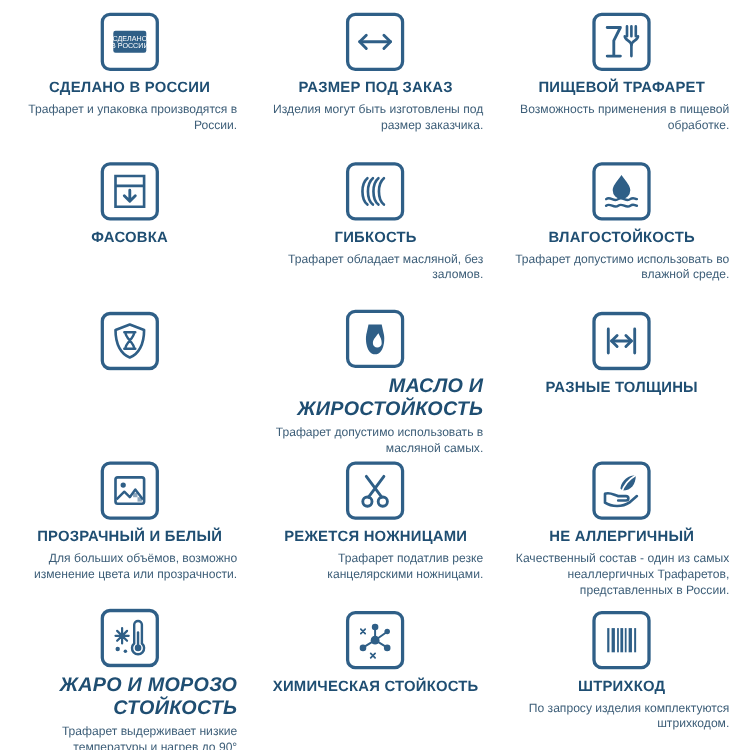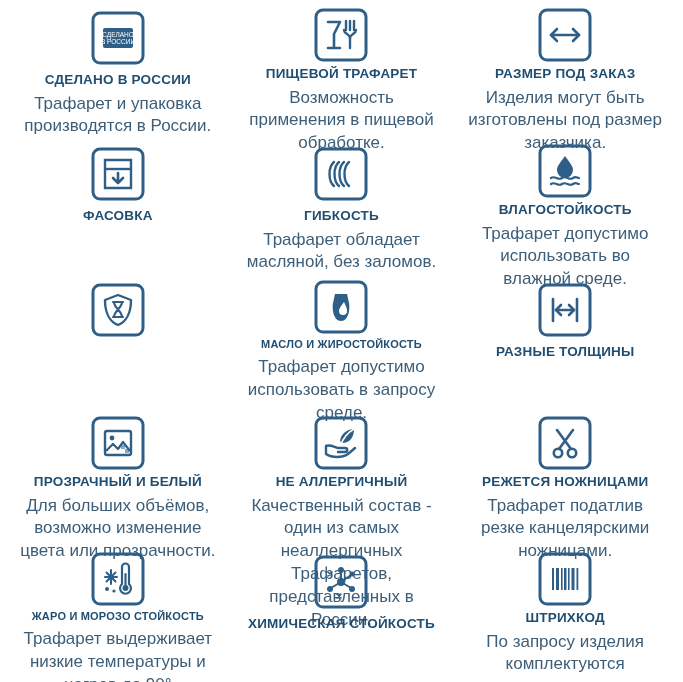--- a/index.html
+++ b/index.html
@@ -19,21 +19,21 @@
     grid-template-columns: repeat(3, 1fr);
     grid-auto-rows: 136px;
     width: 683px;
     box-sizing: border-box;
     padding: 8px 6px 0 6px;
   }
   .cell {
     display: flex;
     flex-direction: column;
     align-items: center;
-    text-align: center;
+    text-align: right;
     padding: 0 14px;
     box-sizing: border-box;
   }
   .icon-wrap {
     height: 60px;
     display: flex;
     align-items: center;
     justify-content: center;
     margin-bottom: 4px;
   }
@@ -42,75 +42,75 @@
   }
   .title {
     font-size: 13.5px;
     font-weight: bold;
     color: #1f4e72;
     letter-spacing: 0.2px;
     line-height: 1.15;
     margin-bottom: 5px;
   }
   .desc {
-    font-size: 17px;
+    font-size: 11px;
     color: #3d5e78;
     line-height: 1.35;
   }
-  .t-small { font-size: 11px; }
+  .t-small { font-size: 18px; font-style: italic; }
 </style>
 </head>
 <body>
 
 <div class="grid">
 
   <div class="cell">
     <div class="icon-wrap">
       <svg width="54" height="54" viewBox="0 0 54 54">
         <rect x="2" y="2" width="50" height="50" rx="7" fill="none" stroke="#2f5f87" stroke-width="3"></rect>
         <rect x="12" y="17" width="30" height="20" rx="2" fill="#2f5f87"></rect>
         <text x="27" y="26" font-family="Liberation Sans, sans-serif" font-size="6.5" fill="#ffffff" text-anchor="middle">СДЕЛАНО</text>
         <text x="27" y="33" font-family="Liberation Sans, sans-serif" font-size="6.5" fill="#ffffff" text-anchor="middle">В РОССИИ</text>
       </svg>
     </div>
     <div class="title">СДЕЛАНО В РОССИИ</div>
     <div class="desc">Трафарет и упаковка производятся в России.</div>
+  </div>
+
+  <div class="cell">
+    <div class="icon-wrap">
+      <svg width="54" height="54" viewBox="0 0 54 54">
+        <rect x="2" y="2" width="50" height="50" rx="7" fill="none" stroke="#2f5f87" stroke-width="3"></rect>
+        <path d="M13 27 L41 27" stroke="#2f5f87" stroke-width="2.6" stroke-linecap="round"></path>
+        <path d="M19 21 L13 27 L19 33" fill="none" stroke="#2f5f87" stroke-width="2.6" stroke-linecap="round" stroke-linejoin="round"></path>
+        <path d="M35 21 L41 27 L35 33" fill="none" stroke="#2f5f87" stroke-width="2.6" stroke-linecap="round" stroke-linejoin="round"></path>
+      </svg>
+    </div>
+    <div class="title">РАЗМЕР ПОД ЗАКАЗ</div>
+    <div class="desc">Изделия могут быть изготовлены под размер заказчика.</div>
   </div>
 
   <div class="cell">
     <div class="icon-wrap">
       <svg width="54" height="54" viewBox="0 0 54 54">
         <rect x="2" y="2" width="50" height="50" rx="7" fill="none" stroke="#2f5f87" stroke-width="3"></rect>
         <path d="M14 14 L26 14 L20 26 L20 40 M14 40 L26 40" fill="none" stroke="#2f5f87" stroke-width="2.6" stroke-linecap="round" stroke-linejoin="round"></path>
         <path d="M32 13 L32 22 M36 13 L36 22 M40 13 L40 22" stroke="#2f5f87" stroke-width="2.4" stroke-linecap="round"></path>
         <path d="M30 22 C30 26 36 26 36 30 L36 40" fill="none" stroke="#2f5f87" stroke-width="2.4" stroke-linecap="round" stroke-linejoin="round"></path>
         <path d="M42 22 C42 26 36 26 36 30" fill="none" stroke="#2f5f87" stroke-width="2.4" stroke-linecap="round"></path>
       </svg>
     </div>
     <div class="title">ПИЩЕВОЙ ТРАФАРЕТ</div>
     <div class="desc">Возможность применения в пищевой обработке.</div>
   </div>
 
   <div class="cell">
     <div class="icon-wrap">
       <svg width="54" height="54" viewBox="0 0 54 54">
         <rect x="2" y="2" width="50" height="50" rx="7" fill="none" stroke="#2f5f87" stroke-width="3"></rect>
-        <path d="M13 27 L41 27" stroke="#2f5f87" stroke-width="2.6" stroke-linecap="round"></path>
-        <path d="M19 21 L13 27 L19 33" fill="none" stroke="#2f5f87" stroke-width="2.6" stroke-linecap="round" stroke-linejoin="round"></path>
-        <path d="M35 21 L41 27 L35 33" fill="none" stroke="#2f5f87" stroke-width="2.6" stroke-linecap="round" stroke-linejoin="round"></path>
-      </svg>
-    </div>
-    <div class="title">РАЗМЕР ПОД ЗАКАЗ</div>
-    <div class="desc">Изделия могут быть изготовлены под размер заказчика.</div>
-  </div>
-
-  <div class="cell">
-    <div class="icon-wrap">
-      <svg width="54" height="54" viewBox="0 0 54 54">
-        <rect x="2" y="2" width="50" height="50" rx="7" fill="none" stroke="#2f5f87" stroke-width="3"></rect>
         <path d="M14 13 L40 13 L40 41 L14 41 Z" fill="none" stroke="#2f5f87" stroke-width="2.4"></path>
         <path d="M14 22 L40 22" stroke="#2f5f87" stroke-width="2.4"></path>
         <path d="M27 26 L27 35 M22 31 L27 36 L32 31" fill="none" stroke="#2f5f87" stroke-width="2.6" stroke-linecap="round" stroke-linejoin="round"></path>
       </svg>
     </div>
     <div class="title">ФАСОВКА</div>
   </div>
 
   <div class="cell">
     <div class="icon-wrap">
@@ -151,21 +151,21 @@
 
   <div class="cell">
     <div class="icon-wrap">
       <svg width="54" height="54" viewBox="0 0 54 54">
         <rect x="2" y="2" width="50" height="50" rx="7" fill="none" stroke="#2f5f87" stroke-width="3"></rect>
         <path d="M21 14 L33 14 L35 23 C36 28 35 41 27 41 C19 41 18 28 19 23 Z" fill="#2f5f87"></path>
         <path d="M30 22 C27 26 25 28 25 31 a4 4 0 0 0 8 0 C33 28 32 26 30 22 Z" fill="#ffffff"></path>
       </svg>
     </div>
     <div class="title t-small">МАСЛО И ЖИРОСТОЙКОСТЬ</div>
-    <div class="desc">Трафарет допустимо использовать в запросу среде.</div>
+    <div class="desc">Трафарет допустимо использовать в масляной самых.</div>
   </div>
 
   <div class="cell">
     <div class="icon-wrap">
       <svg width="54" height="54" viewBox="0 0 54 54">
         <rect x="2" y="2" width="50" height="50" rx="7" fill="none" stroke="#2f5f87" stroke-width="3"></rect>
         <path d="M15 16 L15 38 M39 16 L39 38" stroke="#2f5f87" stroke-width="2.6" stroke-linecap="round"></path>
         <path d="M18 27 L36 27" stroke="#2f5f87" stroke-width="2.6" stroke-linecap="round"></path>
         <path d="M23 22 L18 27 L23 32" fill="none" stroke="#2f5f87" stroke-width="2.6" stroke-linecap="round" stroke-linejoin="round"></path>
         <path d="M31 22 L36 27 L31 32" fill="none" stroke="#2f5f87" stroke-width="2.6" stroke-linecap="round" stroke-linejoin="round"></path>
@@ -186,40 +186,40 @@
       </svg>
     </div>
     <div class="title">ПРОЗРАЧНЫЙ И БЕЛЫЙ</div>
     <div class="desc">Для больших объёмов, возможно изменение цвета или прозрачности.</div>
   </div>
 
   <div class="cell">
     <div class="icon-wrap">
       <svg width="54" height="54" viewBox="0 0 54 54">
         <rect x="2" y="2" width="50" height="50" rx="7" fill="none" stroke="#2f5f87" stroke-width="3"></rect>
+        <path d="M19 14 L33 33 M35 14 L21 33" stroke="#2f5f87" stroke-width="2.6" stroke-linecap="round"></path>
+        <circle cx="20" cy="37" r="4.2" fill="none" stroke="#2f5f87" stroke-width="2.6"></circle>
+        <circle cx="34" cy="37" r="4.2" fill="none" stroke="#2f5f87" stroke-width="2.6"></circle>
+      </svg>
+    </div>
+    <div class="title">РЕЖЕТСЯ НОЖНИЦАМИ</div>
+    <div class="desc">Трафарет податлив резке канцелярскими ножницами.</div>
+  </div>
+
+  <div class="cell">
+    <div class="icon-wrap">
+      <svg width="54" height="54" viewBox="0 0 54 54">
+        <rect x="2" y="2" width="50" height="50" rx="7" fill="none" stroke="#2f5f87" stroke-width="3"></rect>
         <path d="M26 25 C27 17 34 13 40 13 C40 21 36 27 28 27 Z" fill="#2f5f87"></path>
         <path d="M40 13 C33 17 29 22 27 29" fill="none" stroke="#ffffff" stroke-width="1.6" stroke-linecap="round"></path>
         <path d="M12 30 C16 28 20 31 24 32 L31 32 C34 32 34 36 31 36 L24 36 M12 30 L12 38 C18 42 28 42 34 38 L41 32" fill="none" stroke="#2f5f87" stroke-width="2.4" stroke-linecap="round" stroke-linejoin="round"></path>
       </svg>
     </div>
     <div class="title">НЕ АЛЛЕРГИЧНЫЙ</div>
     <div class="desc">Качественный состав - один из самых неаллергичных Трафаретов, представленных в России.</div>
-  </div>
-
-  <div class="cell">
-    <div class="icon-wrap">
-      <svg width="54" height="54" viewBox="0 0 54 54">
-        <rect x="2" y="2" width="50" height="50" rx="7" fill="none" stroke="#2f5f87" stroke-width="3"></rect>
-        <path d="M19 14 L33 33 M35 14 L21 33" stroke="#2f5f87" stroke-width="2.6" stroke-linecap="round"></path>
-        <circle cx="20" cy="37" r="4.2" fill="none" stroke="#2f5f87" stroke-width="2.6"></circle>
-        <circle cx="34" cy="37" r="4.2" fill="none" stroke="#2f5f87" stroke-width="2.6"></circle>
-      </svg>
-    </div>
-    <div class="title">РЕЖЕТСЯ НОЖНИЦАМИ</div>
-    <div class="desc">Трафарет податлив резке канцелярскими ножницами.</div>
   </div>
 
   <div class="cell">
     <div class="icon-wrap">
       <svg width="54" height="54" viewBox="0 0 54 54">
         <rect x="2" y="2" width="50" height="50" rx="7" fill="none" stroke="#2f5f87" stroke-width="3"></rect>
         <path d="M31 15 a3.5 3.5 0 0 1 7 0 L38 32 a5.5 5.5 0 1 1 -7 0 Z" fill="none" stroke="#2f5f87" stroke-width="2.2"></path>
         <circle cx="34.5" cy="36" r="3" fill="#2f5f87"></circle>
         <path d="M34.5 22 L34.5 34" stroke="#2f5f87" stroke-width="2.2" stroke-linecap="round"></path>
         <path d="M20 18 L20 32 M14 25 L26 25 M15.5 20.5 L24.5 29.5 M24.5 20.5 L15.5 29.5" stroke="#2f5f87" stroke-width="2" stroke-linecap="round"></path>

